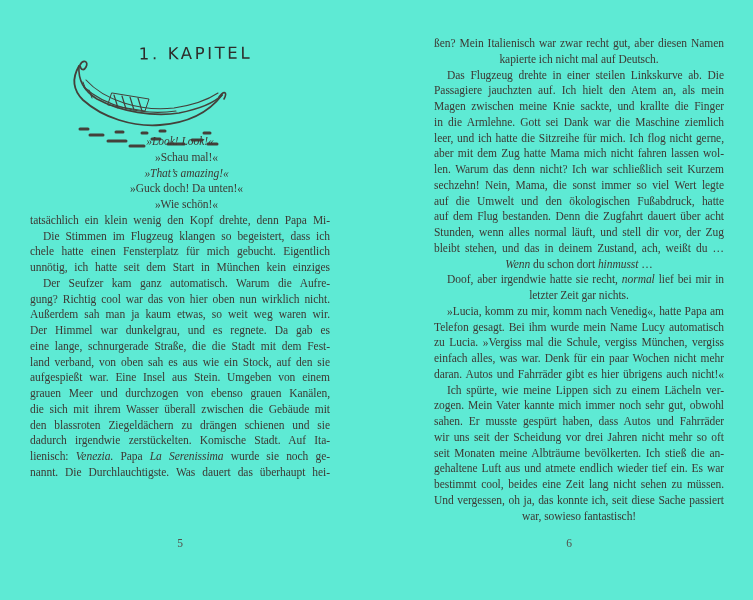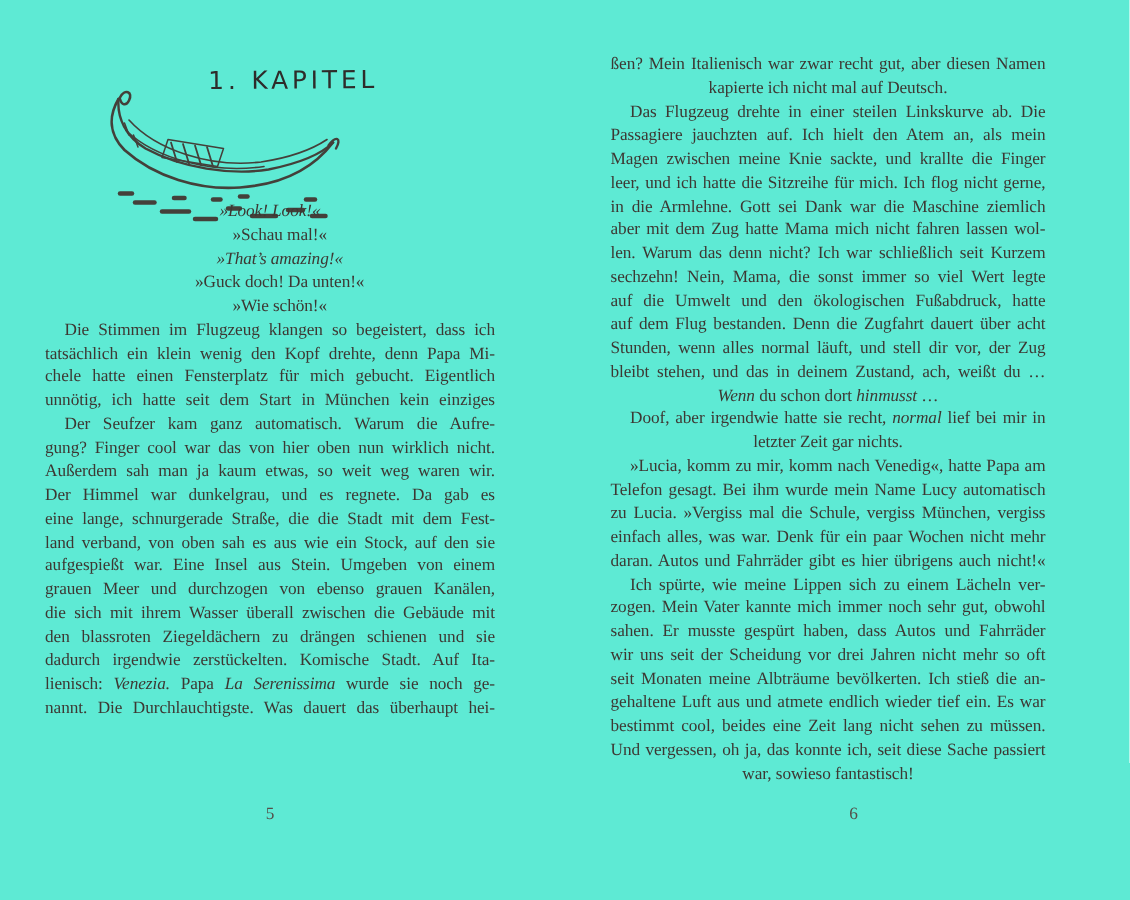--- a/index.html
+++ b/index.html
@@ -12,21 +12,21 @@
   .chapter-heading {
     position:absolute; left:118px; top:44px; width:155px;
     text-align:center;
     font-family:"DejaVu Sans", sans-serif;
     font-size:16.5px; letter-spacing:2.6px; color:#2e2c2a;
     transform:rotate(-0.4deg);
   }
   .gondola { position:absolute; left:56px; top:56px; width:184px; height:96px; }
   .textblock { position:absolute; font-size:11.5px; line-height:15.75px; letter-spacing:-0.05px; }
   .left-block  { left:30px;  top:134px; width:300px; }
-  .right-block { left:407px; top:36px;  width:290px; }
+  .right-block { left:434px; top:36px;  width:290px; }
   .line { text-align:center; }
   .line.just { text-align:justify; text-align-last:justify; }
   .line.ind  { text-indent:13px; }
   .line i { font-style:italic; }
   .pagenum {
     position:absolute; top:537px; font-size:11.5px; color:#55504a; text-align:center;
   }
   .pagenum.left  { left:30px;  width:300px; }
   .pagenum.right { left:424px; width:290px; }
   svg path, svg line { stroke:#44403a; fill:none; stroke-linecap:round; stroke-linejoin:round; }
@@ -71,47 +71,47 @@
       <path d="M152 88 h9"></path>
     </g>
   </svg>
 
   <div class="textblock left-block">
       <div class="line"><i>»Look! Look!«</i></div>
       <div class="line ind"><span>»Schau mal!«</span></div>
       <div class="line ind"><i>»That’s amazing!«</i></div>
       <div class="line ind"><span>»Guck doch! Da unten!«</span></div>
       <div class="line ind"><span>»Wie schön!«</span></div>
+      <div class="line just"><span>tatsächlich ein klein wenig den Kopf drehte, denn Papa Mi-</span></div>
       <div class="line ind just"><span>Die Stimmen im Flugzeug klangen so begeistert, dass ich</span></div>
-      <div class="line just"><span>tatsächlich ein klein wenig den Kopf drehte, denn Papa Mi-</span></div>
       <div class="line just"><span>chele hatte einen Fensterplatz für mich gebucht. Eigentlich</span></div>
       <div class="line just"><span>unnötig, ich hatte seit dem Start in München kein einziges</span></div>
       <div class="line ind just"><span>Der Seufzer kam ganz automatisch. Warum die Aufre-</span></div>
-      <div class="line just"><span>gung? Finger cool war das von hier oben nun wirklich nicht.</span></div>
+      <div class="line just"><span>gung? Richtig cool war das von hier oben nun wirklich nicht.</span></div>
       <div class="line just"><span>Außerdem sah man ja kaum etwas, so weit weg waren wir.</span></div>
       <div class="line just"><span>Der Himmel war dunkelgrau, und es regnete. Da gab es</span></div>
       <div class="line just"><span>eine lange, schnurgerade Straße, die die Stadt mit dem Fest-</span></div>
       <div class="line just"><span>land verband, von oben sah es aus wie ein Stock, auf den sie</span></div>
       <div class="line just"><span>aufgespießt war. Eine Insel aus Stein. Umgeben von einem</span></div>
       <div class="line just"><span>grauen Meer und durchzogen von ebenso grauen Kanälen,</span></div>
       <div class="line just"><span>die sich mit ihrem Wasser überall zwischen die Gebäude mit</span></div>
       <div class="line just"><span>den blassroten Ziegeldächern zu drängen schienen und sie</span></div>
       <div class="line just"><span>dadurch irgendwie zerstückelten. Komische Stadt. Auf Ita-</span></div>
       <div class="line just"><span>lienisch: </span><i>Venezia.</i><span> Papa </span><i>La Serenissima</i><span> wurde sie noch ge-</span></div>
       <div class="line just"><span>nannt. Die Durchlauchtigste. Was dauert das überhaupt hei-</span></div>
     </div>
 
   <div class="textblock right-block">
       <div class="line just"><span>ßen? Mein Italienisch war zwar recht gut, aber diesen Namen</span></div>
       <div class="line"><span>kapierte ich nicht mal auf Deutsch.</span></div>
       <div class="line ind just"><span>Das Flugzeug drehte in einer steilen Linkskurve ab. Die</span></div>
       <div class="line just"><span>Passagiere jauchzten auf. Ich hielt den Atem an, als mein</span></div>
       <div class="line just"><span>Magen zwischen meine Knie sackte, und krallte die Finger</span></div>
+      <div class="line just"><span>in die Armlehne. Gott sei Dank war die Maschine ziemlich</span></div>
       <div class="line just"><span>leer, und ich hatte die Sitzreihe für mich. Ich flog nicht gerne,</span></div>
-      <div class="line just"><span>in die Armlehne. Gott sei Dank war die Maschine ziemlich</span></div>
       <div class="line just"><span>aber mit dem Zug hatte Mama mich nicht fahren lassen wol-</span></div>
       <div class="line just"><span>len. Warum das denn nicht? Ich war schließlich seit Kurzem</span></div>
       <div class="line just"><span>sechzehn! Nein, Mama, die sonst immer so viel Wert legte</span></div>
       <div class="line just"><span>auf die Umwelt und den ökologischen Fußabdruck, hatte</span></div>
       <div class="line just"><span>auf dem Flug bestanden. Denn die Zugfahrt dauert über acht</span></div>
       <div class="line just"><span>Stunden, wenn alles normal läuft, und stell dir vor, der Zug</span></div>
       <div class="line just"><span>bleibt stehen, und das in deinem Zustand, ach, weißt du …</span></div>
       <div class="line"><i>Wenn</i><span> du schon dort </span><i>hinmusst</i><span> …</span></div>
       <div class="line ind just"><span>Doof, aber irgendwie hatte sie recht, </span><i>normal</i><span> lief bei mir in</span></div>
       <div class="line"><span>letzter Zeit gar nichts.</span></div>

